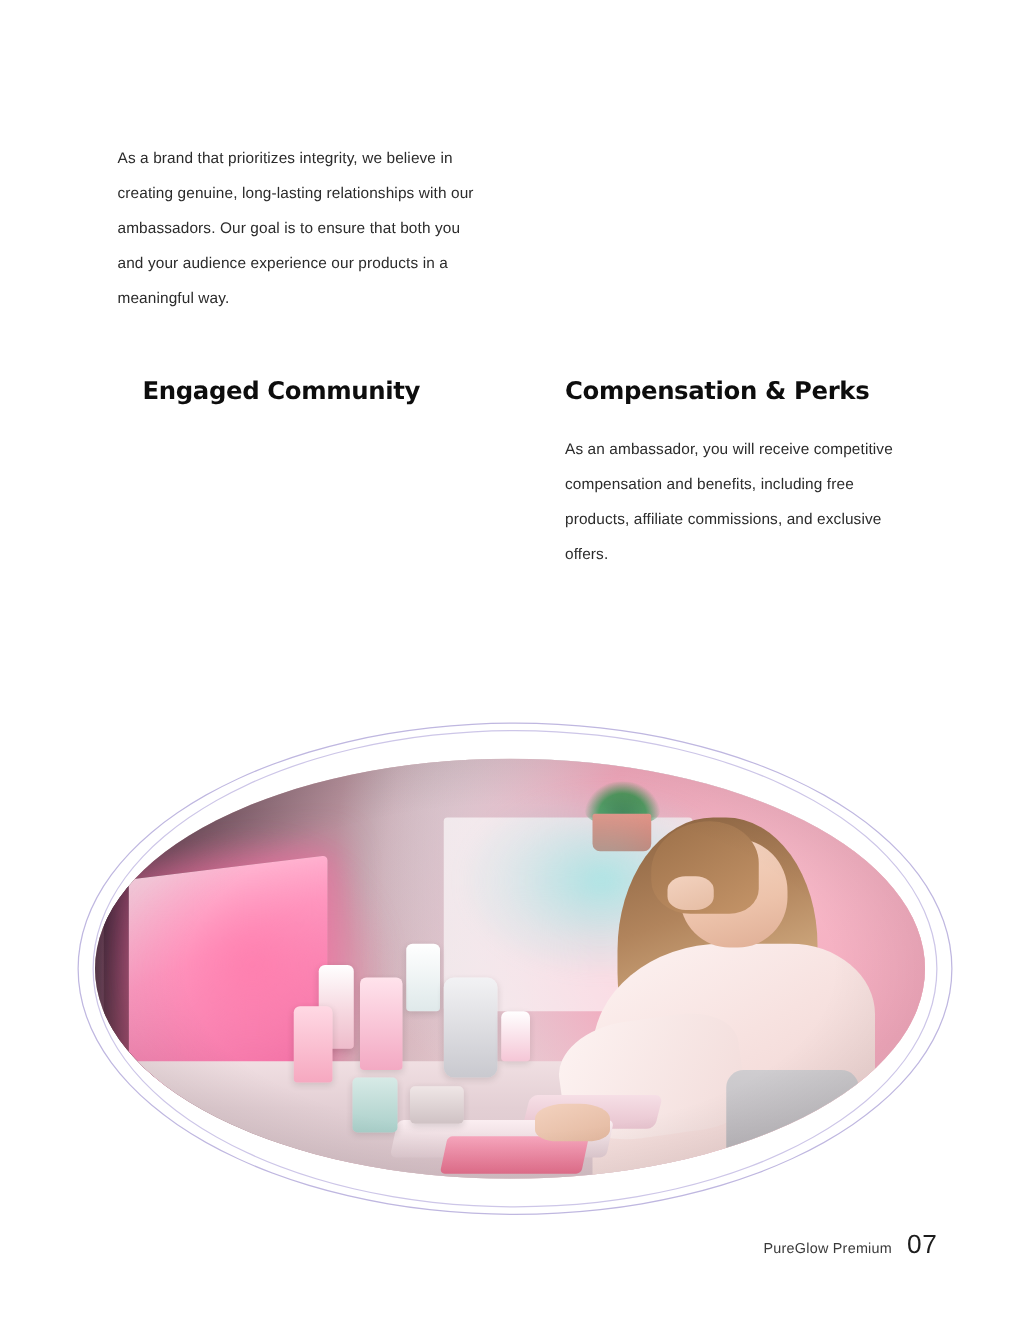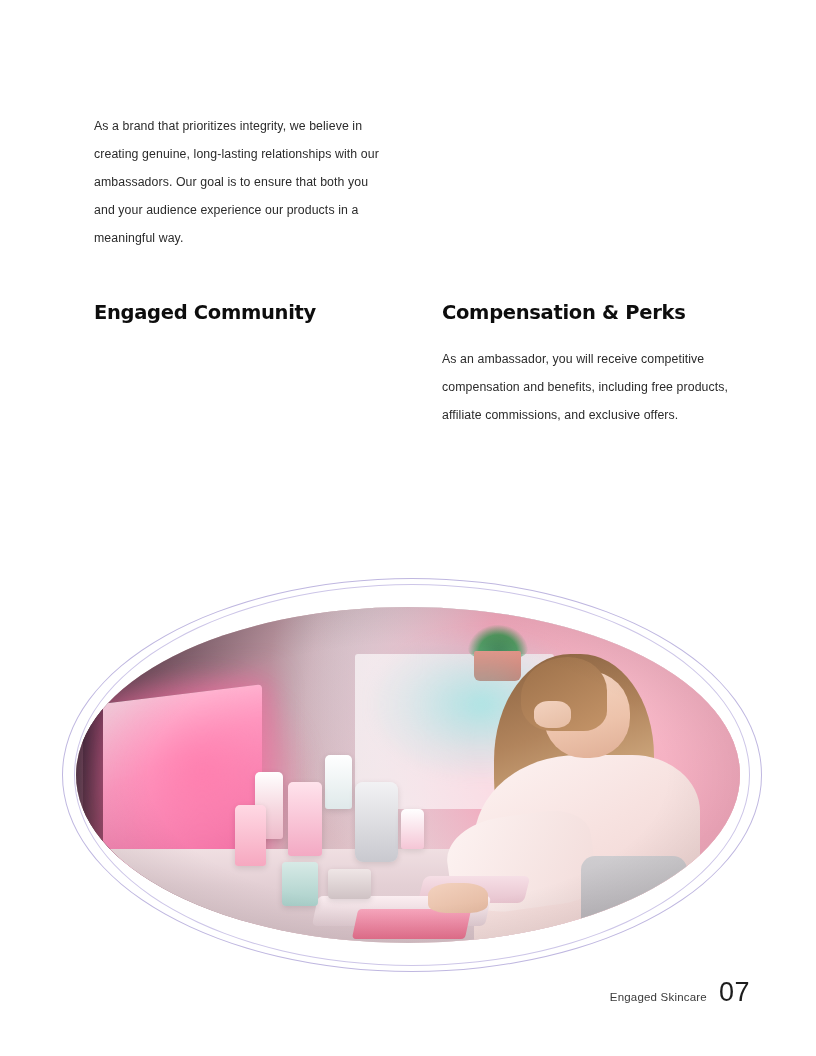--- a/index.html
+++ b/index.html
@@ -30,20 +30,21 @@
     top: 112px;
     width: 636px;
   }
 
   .row {
     display: flex;
     gap: 60px;
   }
   .row + .row {
     margin-top: 44px;
+    margin-left: 20px;
   }
 
   .col {
     width: 288px;
   }
 
   .card-title {
     font-family: "DejaVu Sans", sans-serif;
     font-weight: bold;
     font-size: 19.5px;
@@ -256,21 +257,21 @@
     display: flex;
     align-items: baseline;
     gap: 12px;
   }
   .footer-brand {
     font-size: 11.5px;
     color: #3a3a3a;
     letter-spacing: 0.2px;
   }
   .footer-page {
-    font-size: 27px;
+    font-size: 21px;
     color: #1d1d1d;
     letter-spacing: 0.5px;
   }
 </style>
 </head>
 <body>
 
 <div class="page">
 
   <div class="content">
@@ -324,17 +325,17 @@
       <div class="ph keyboard"></div>
       <div class="ph mousepad"></div>
       <div class="ph bottle b7"></div>
       <div class="ph bottle b8"></div>
       <div class="ph hand"></div>
       <div class="ph vignette"></div>
     </div>
   </div>
 
   <div class="footer">
-    <span class="footer-brand">Engaged Skincare</span>
+    <span class="footer-brand">PureGlow Premium</span>
     <span class="footer-page">07</span>
   </div>
 
 </div>
 
 </body></html>

